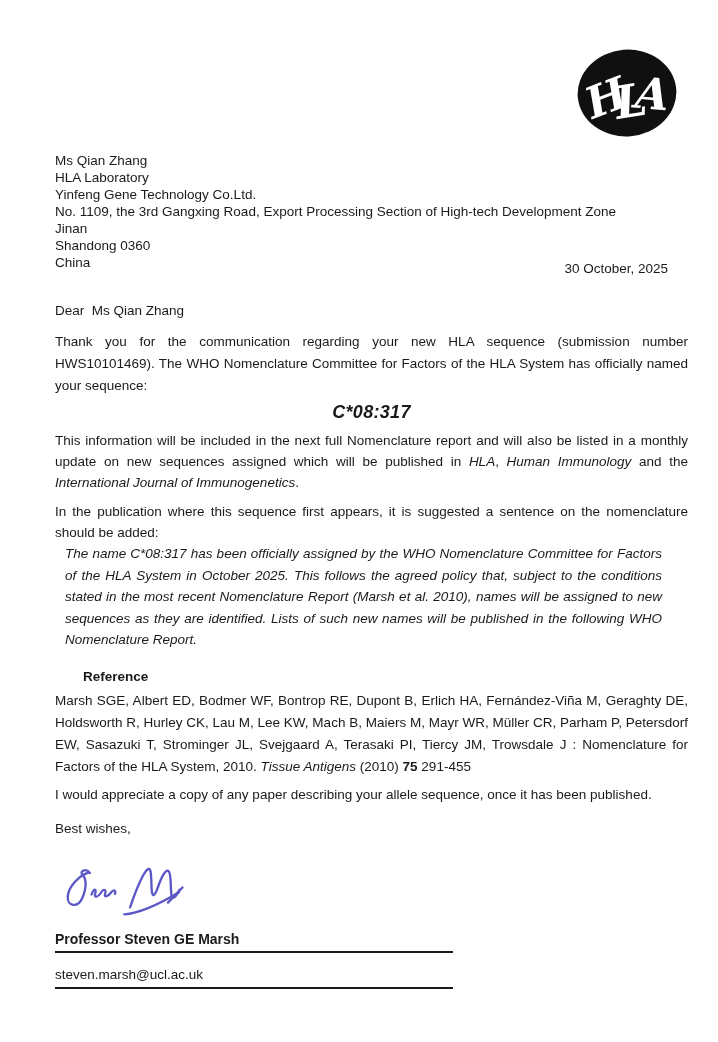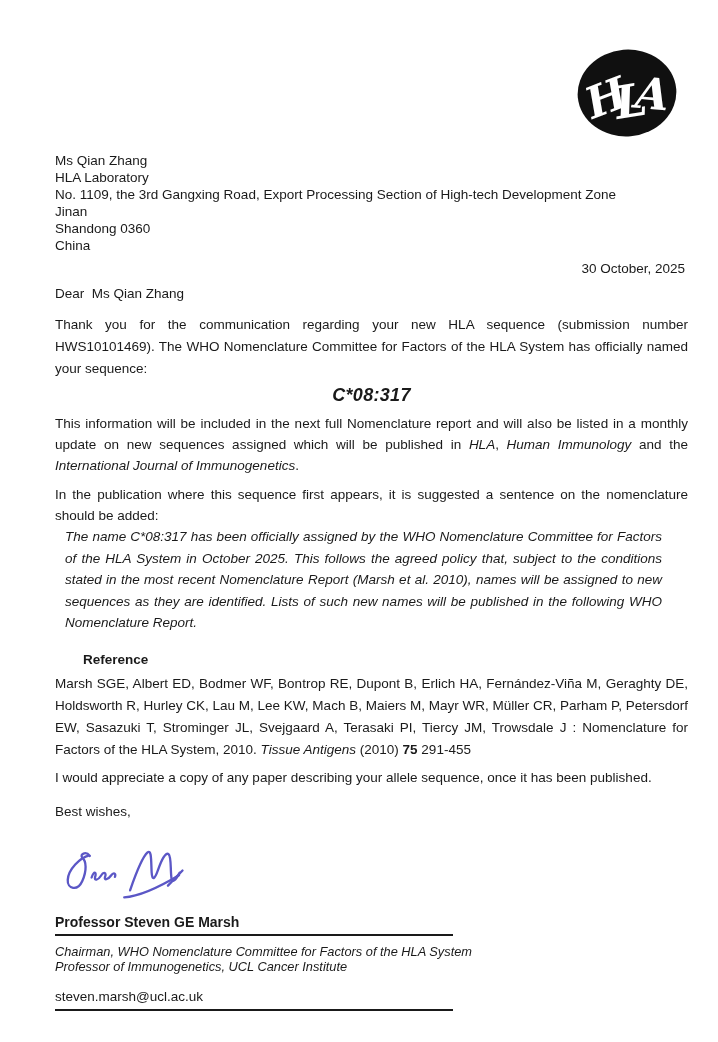--- a/index.html
+++ b/index.html
@@ -9,21 +9,21 @@
     box-sizing:border-box;
     padding:152px 30px 0 55px;
     background:#ffffff;
     color:#1a1a1a;
     font-family:"Liberation Sans","DejaVu Sans",sans-serif;
     font-size:13.5px;
     overflow:hidden;
   }
   .logo{position:absolute;top:43px;left:575px;width:104px;height:100px;}
   .addr-line{line-height:17px;white-space:nowrap;}
-  .date{position:absolute;top:260px;right:33px;line-height:17px;}
+  .date{position:absolute;top:260px;right:50px;line-height:17px;}
   .salutation{margin-top:31px;line-height:17px;white-space:pre-wrap;}
   .para{margin:0;text-align:justify;line-height:22px;}
   .p-intro{margin-top:12px;}
   .allele{margin-top:5px;text-align:center;font-size:18px;line-height:20px;font-weight:bold;font-style:italic;letter-spacing:.3px;}
   .p-pub{margin-top:8px;line-height:21px;}
   .p-sugg{margin-top:8px;line-height:21px;}
   .quote{margin:0 26px 0 10px;font-style:italic;text-align:justify;line-height:21.5px;}
   .ref-block{margin-top:16px;}
   .ref-head{font-weight:bold;line-height:20px;padding-left:28px;}
   .ref-body{margin:3px 0 0 0;text-align:justify;line-height:22px;}
@@ -52,20 +52,21 @@
           <text x="45" y="85" font-size="52" transform="rotate(-4 58 64)">L</text>
           <text x="70" y="77" font-size="50" transform="rotate(10 84 58)">A</text>
         </g>
       </g>
     </svg>
   </div>
 
   <div>
     <div class="addr-line">Ms Qian Zhang</div>
     <div class="addr-line">HLA Laboratory</div>
+    <div class="addr-line">Yinfeng Gene Technology Co.Ltd.</div>
     <div class="addr-line">No. 1109, the 3rd Gangxing Road, Export Processing Section of High-tech Development Zone</div>
     <div class="addr-line">Jinan</div>
     <div class="addr-line">Shandong 0360</div>
     <div class="addr-line">China</div>
   </div>
 
   <div class="date">30 October, 2025</div>
 
   <div class="salutation">Dear  Ms Qian Zhang</div>
 
@@ -95,20 +96,16 @@
         <path d="M 56 56 C 60 44, 65 46, 62 55 C 60 62, 67 61, 72 53 C 77 45, 82 48, 79 55 C 77 61, 84 60, 89 53 C 94 46, 98 49, 96 55"></path>
         <path d="M 122 78 C 131 52, 144 20, 152 13 C 159 7, 158 28, 159 47 C 160 62, 164 60, 170 43 C 176 26, 183 12, 188 16 C 193 20, 191 42, 193 57 C 194 66, 200 61, 207 48"></path>
         <path d="M 112 90 C 140 88, 176 70, 206 52"></path>
         <path d="M 187 70 L 212 44"></path>
       </g>
     </svg>
   </div>
 
   <div class="sig-name">Professor Steven GE Marsh</div>
   <hr class="rule">
-  <div class="titles">
-    <div>Chairman, WHO Nomenclature Committee for Factors of the HLA System</div>
-    <div>Professor of Immunogenetics, UCL Cancer Institute</div>
-  </div>
   <div class="email">steven.marsh@ucl.ac.uk</div>
   <hr class="rule rule2">
 
 </div>
 
 </body></html>

